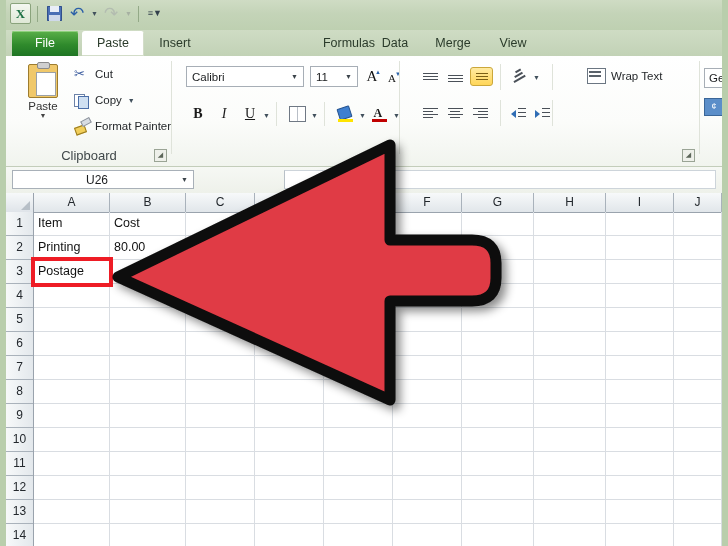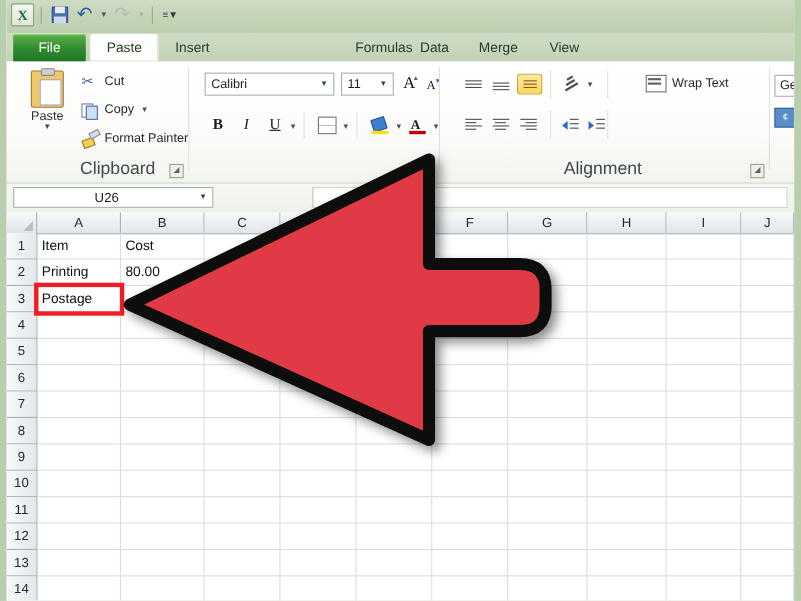--- a/index.html
+++ b/index.html
@@ -68,21 +68,21 @@
   }
   
   .ribbon{
     position:absolute;left:0;top:56px;width:716px;height:110px;
     background:linear-gradient(to bottom,#ffffff 0%,#fbfcfa 60%,#f1f4ee 100%);
     border-bottom:1px solid #c3cdba;
   }
   .grp{position:absolute;top:0;height:110px;}
   .grp-label{
     position:absolute;bottom:3px;width:100%;text-align:center;
-    font-size:16px;color:#40484a;padding-left:18px;
+    font-size:13px;color:#40484a;
   }
   .grp-div{position:absolute;top:5px;width:1px;height:93px;background:#dfe3da;}
   .dlg{
     position:absolute;bottom:4px;width:11px;height:11px;
     border:1px solid #9aa495;background:#eef0ea;
     font-size:7px;color:#5c6659;line-height:9px;text-align:center;
   }
   
   .paste-big{position:absolute;left:14px;top:8px;width:46px;text-align:center;}
   .clipbd{
@@ -388,21 +388,20 @@
         <div class="fbtn" style="left:132px;top:48px;width:21px;height:18px;">
           <span class="indent-ic">
             <span class="arrowblue" style="left:1px;"></span>
             <i style="left:8px;top:1px;width:8px;"></i>
               <i style="left:8px;top:5px;width:8px;"></i>
               <i style="left:8px;top:9px;width:8px;"></i>
           </span>
         </div>
         <div class="grp-div" style="left:152px;top:44px;height:26px;"></div>
 
-        <div class="grp-label" style="width:260px;left:0;">Alignment</div>
         <div class="dlg" style="left:282px;">◢</div>
         <div class="grp-div" style="left:299px;"></div>
       </div>
 
       <div class="numgrp">
         <div class="numcombo">Ge</div>
         <div class="pctic">¢</div>
       </div>
     </div>
 

